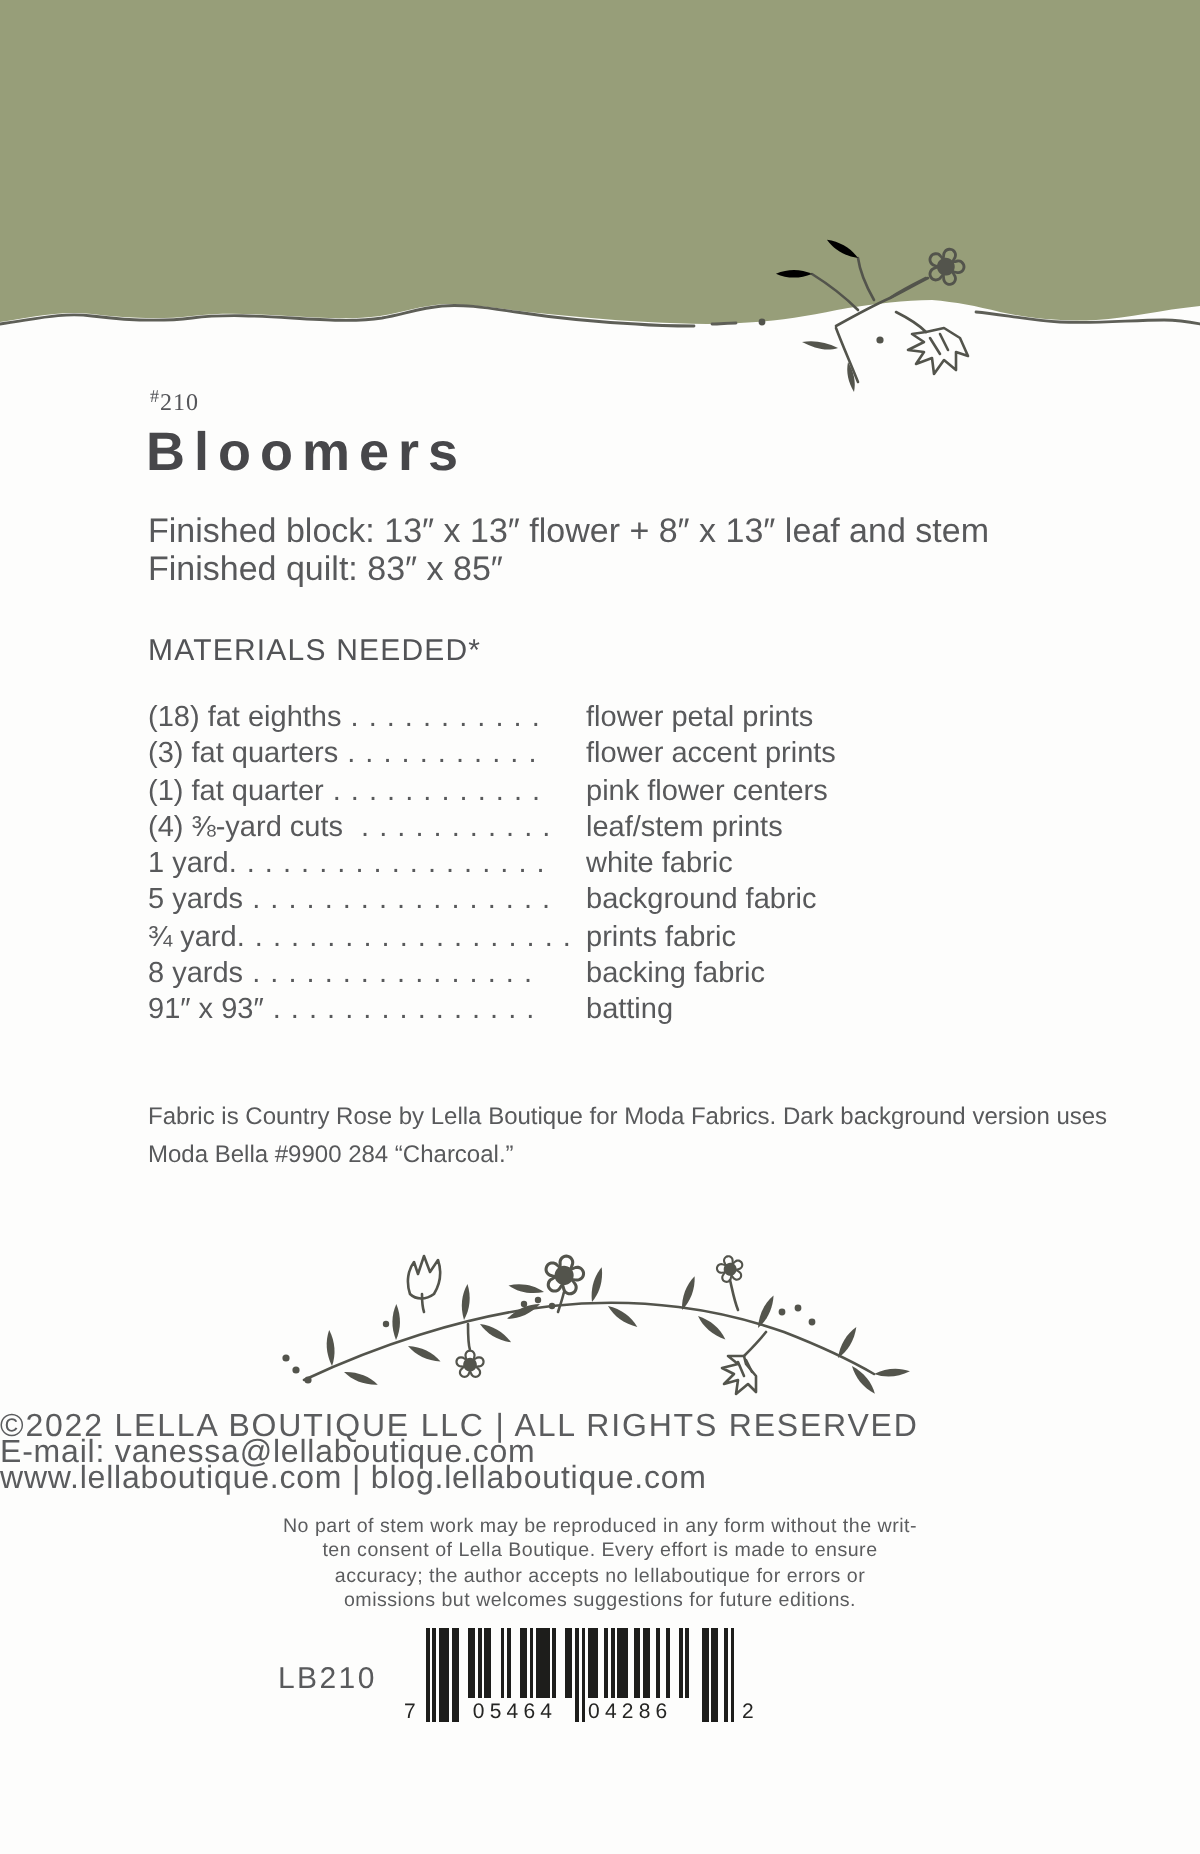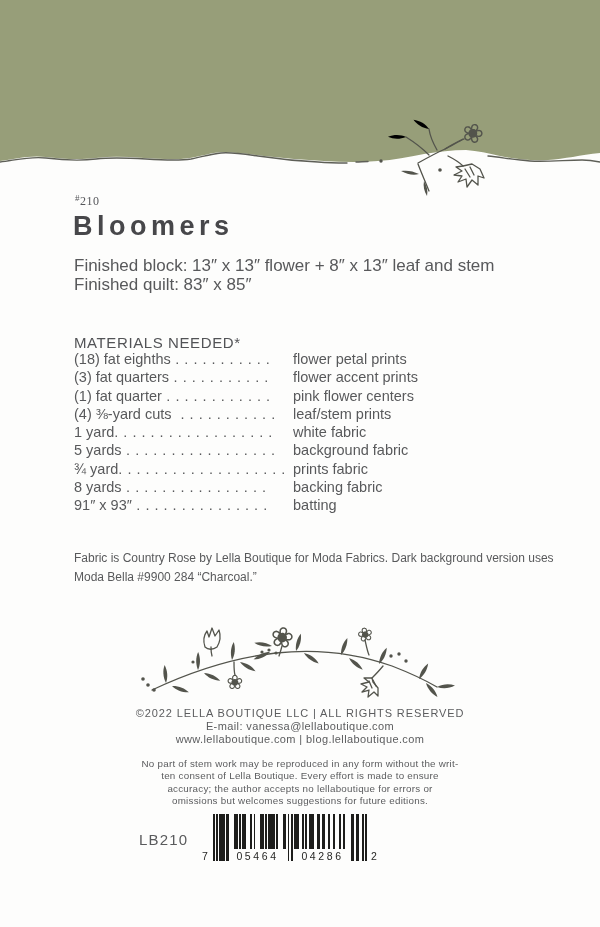--- a/index.html
+++ b/index.html
@@ -12,52 +12,52 @@
 
   .pattern-number { position:absolute; left:75px; top:193px;
     font-family:"Liberation Serif", serif; font-size:12px; color:#55565a; letter-spacing:.5px;text-align:right; }
   .pattern-number .hash { font-size:9px; vertical-align:4px; }
 
   .title { position:absolute; left:73px; top:211px; font-size:27px; font-weight:700;
     letter-spacing:4.5px; color:#47474a; }
 
   .intro { position:absolute; left:74px; top:257px; font-size:17px; line-height:18.5px; }
 
-  .materials-heading { position:absolute; left:74px; top:334px; font-size:15px;
+  .materials-heading { position:absolute; left:74px; top:317px; font-size:15px;
     letter-spacing:.6px; color:#525356; }
 
   .materials-list { position:absolute; left:74px; top:350px; width:400px;
     font-size:14.5px; line-height:18.3px; }
   .mrow { display:grid; grid-template-columns:219px auto; }
   .mitem { white-space:pre; overflow:hidden; }
   .dots { letter-spacing:.5px; }
   .mdesc { white-space:pre; }
 
   .fabric-note { position:absolute; left:74px; top:549px; width:482px;
     font-size:12px; line-height:18.5px; }
 
   .branch-art { position:absolute; left:136px; top:612px; width:330px; height:95px; }
 
-  .footer { position:absolute; left:0; top:707px; width:600px; text-align:center;
-    color:#5b5c5e; font-size:11px; line-height:13px; }
+  .footer { position:absolute; left:0; top:707px; width:600px; text-align:left;
+    color:#5b5c5e; font-size:16px; line-height:13px; }
   .footer .caps { letter-spacing:.9px; }
   .footer .small-sp { letter-spacing:.4px; }
 
   .disclaimer { position:absolute; left:0; top:758px; width:600px; text-align:center;
     font-size:9.8px; line-height:12.3px; letter-spacing:.25px; color:#5b5c5e; }
 
   .sku { position:absolute; left:139px; top:831px; font-size:15px;
     letter-spacing:1.2px; color:#595a5c; }
 
   .barcode { position:absolute; left:213px; top:814px; width:154px; height:49px; }
   .barcode svg { position:absolute; top:0; left:0; width:154px; height:48px; fill:#1d1d1b; }
   .bd { position:absolute; top:36px; font-size:10.5px; color:#262624; font-weight:500; }
   .bd-left  { left:-11px; }
   .bd-g1 { left:16px;  width:57px; text-align:center; letter-spacing:2.6px; }
-  .bd-g2 { left:81px;  width:57px; text-align:center; letter-spacing:2.6px; }
+  .bd-g2 { left:81px;  width:34px; text-align:center; letter-spacing:2.6px; }
   .bd-right { left:158px; }
 
   .ink-line { stroke:#5e5f57; stroke-width:1.4; fill:none; stroke-linecap:round; }
   .spr { stroke:#53544c; stroke-width:1.3; fill:none; stroke-linecap:round; stroke-linejoin:round; }
   .spr-fill { fill:#53544c; stroke:none; }
   .flower-txt { fill:#53544c; font-family:"DejaVu Sans", sans-serif; }
 </style>
 </head>
 <body>
 

